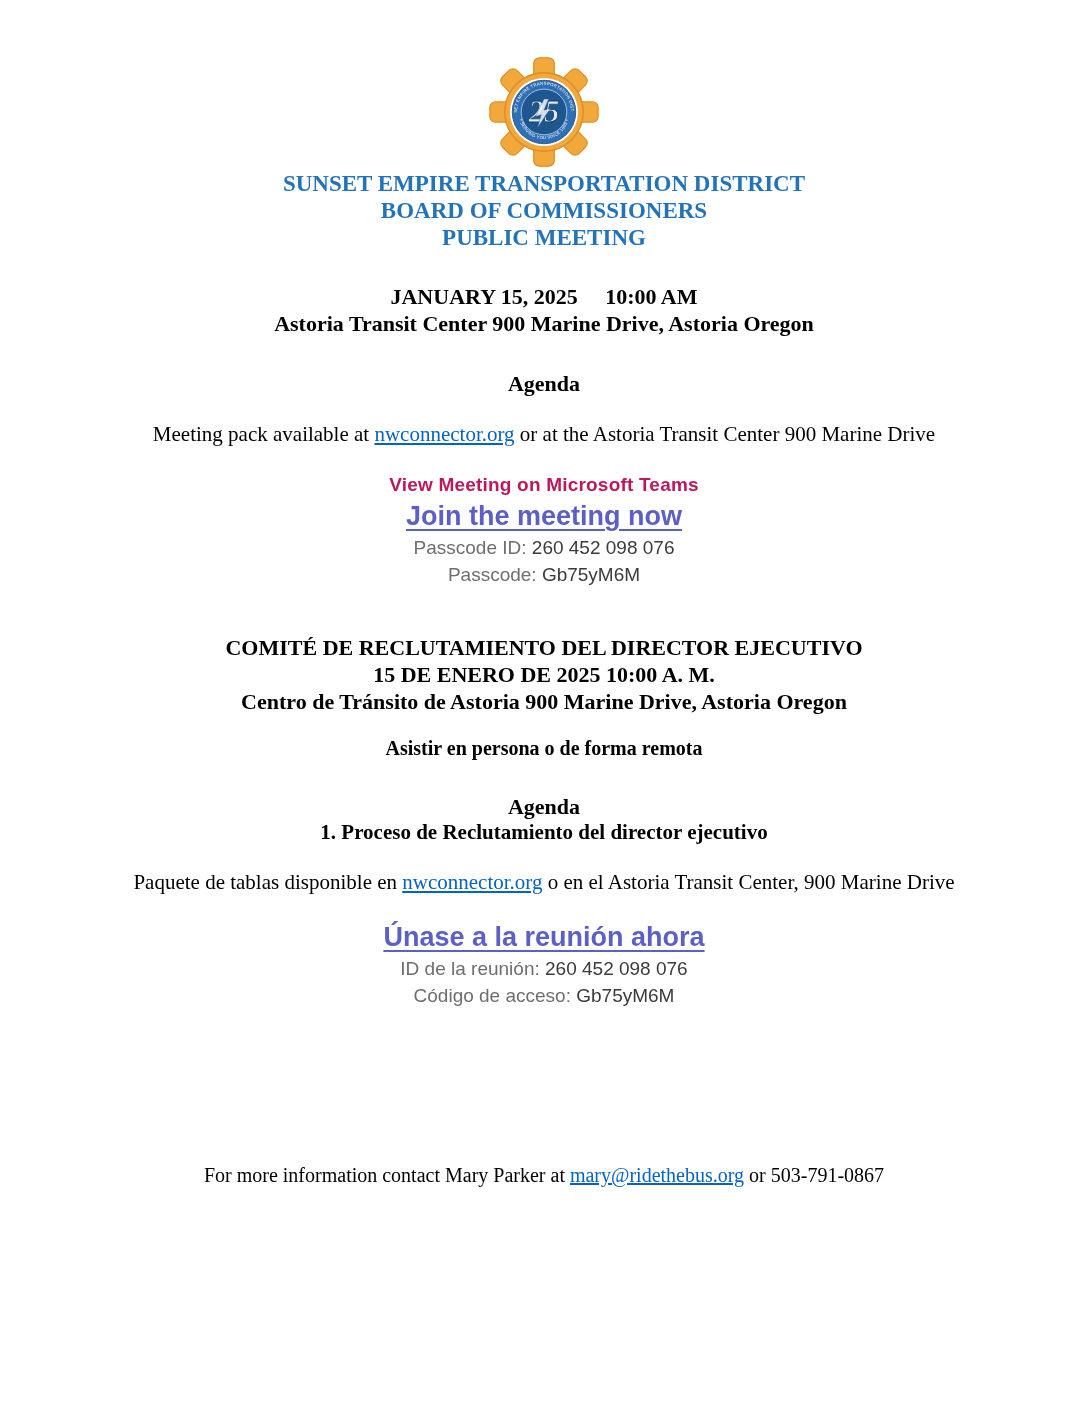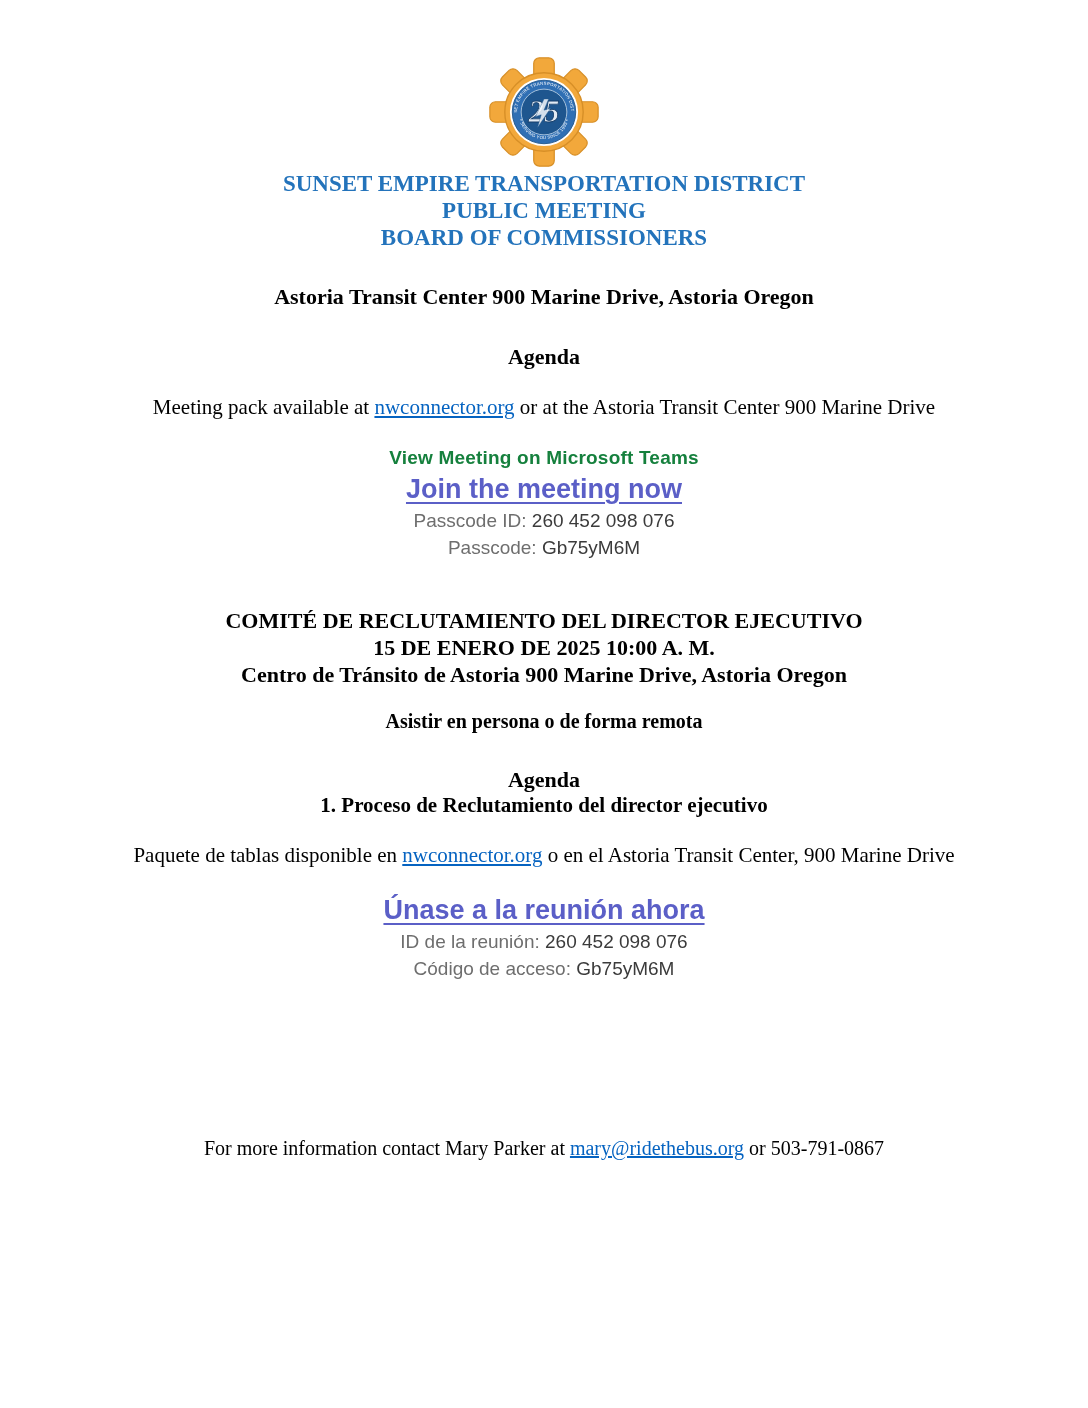--- a/index.html
+++ b/index.html
@@ -28,21 +28,21 @@
     font-size:23px;line-height:27px;font-weight:bold;
   }
   .head-black{margin-top:32px;font-size:22px;line-height:27px;font-weight:bold;}
   .attend{margin-top:22px;font-size:20px;font-weight:bold;}
   .agenda{margin-top:34px;}
   .agenda-title{font-size:22px;line-height:26px;font-weight:bold;}
   .agenda-item{font-size:21px;line-height:25px;font-weight:bold;}
   .pack{margin-top:25px;font-size:21px;white-space:pre-wrap;}
   a.doc-link{color:var(--link-blue);text-decoration:underline;cursor:pointer;}
   .teams{margin-top:27px;font-family:"Liberation Sans", sans-serif;}
-  .teams-view{font-size:19px;font-weight:bold;color:#15803d;letter-spacing:.2px;}
+  .teams-view{font-size:19px;font-weight:bold;color:#be185d;letter-spacing:.2px;}
   .teams-join-row{margin-top:5px;}
   a.teams-join{
     color:var(--teams-purple);font-size:27px;font-weight:bold;
     text-decoration:underline;text-underline-offset:4px;cursor:pointer;
   }
   .teams-meta{margin-top:4px;font-size:19px;line-height:23px;white-space:pre-wrap;}
   .teams-meta .label{color:var(--label-gray);}
   .teams-meta .value{color:var(--value-gray);}
   .section-es{margin-top:48px;}
   .footer{margin-top:106px;font-size:20px;line-height:25px;white-space:pre-wrap;}
@@ -95,26 +95,27 @@
       <text font-family="Liberation Sans, sans-serif" font-size="4.6" fill="#ffffff" letter-spacing="0.3">
         <textPath href="#arc-bottom" startOffset="50%" text-anchor="middle">• SERVING YOU SINCE 1993 •</textPath>
       </text>
       <text x="60" y="71" text-anchor="middle" font-family="Liberation Serif, serif" font-size="33" font-weight="bold" font-style="italic" fill="#E3EBF4" stroke="#173F6B" stroke-width="0.9">25</text>
       <path d="M60 46 L51 65 L57 63 L53 77 L67 56 L60 58 L65 46 Z" fill="#F4F8FC" opacity="0.85" stroke="var(--logo-blue-dark)" stroke-width="0.5"></path>
     </svg>
   </div>
 
   <h1 class="title-blue">
     <span class="line">SUNSET EMPIRE TRANSPORTATION DISTRICT</span>
+    <span class="line">BOARD OF COMMISSIONERS</span>
     <span class="line">PUBLIC MEETING</span>
-    <span class="line">BOARD OF COMMISSIONERS</span>
   </h1>
 
   <section>
     <h2 class="head-black">
+      <span class="line">JANUARY 15, 2025     10:00 AM</span>
       <span class="line">Astoria Transit Center 900 Marine Drive, Astoria Oregon</span>
     </h2>
 
 
     <div class="agenda">
       <p class="agenda-title">Agenda</p>
     </div>
 
     <p class="pack"><span>Meeting pack available at </span><a class="doc-link" href="#">nwconnector.org</a><span> or at the Astoria Transit Center 900 Marine Drive</span></p>
 

